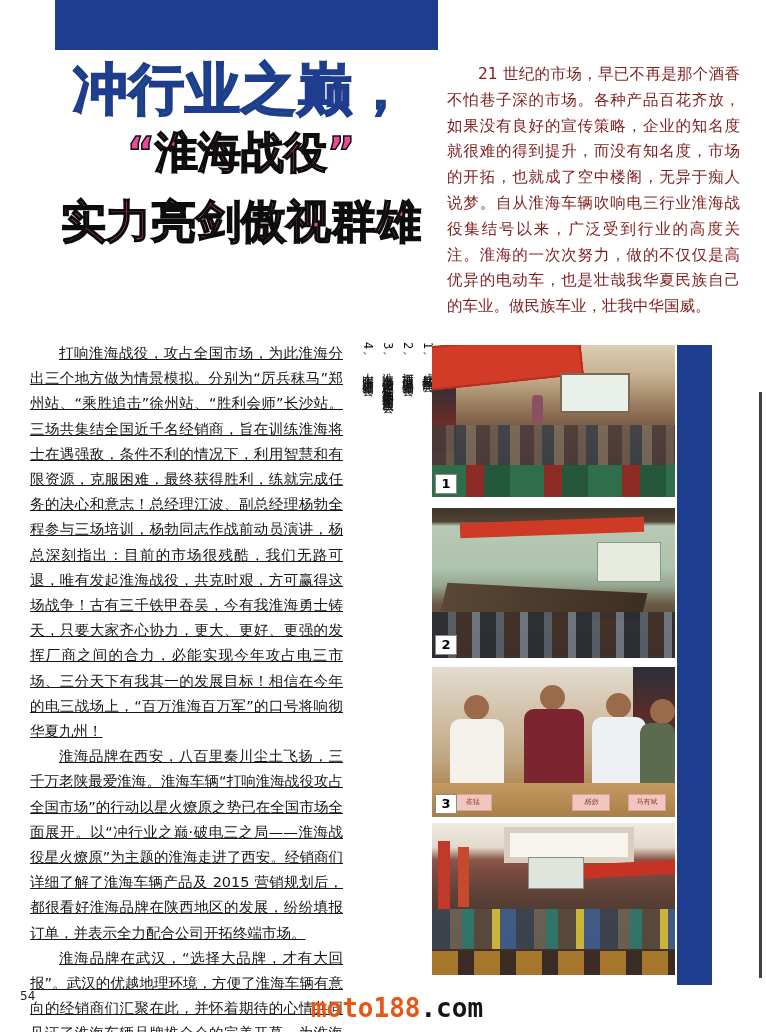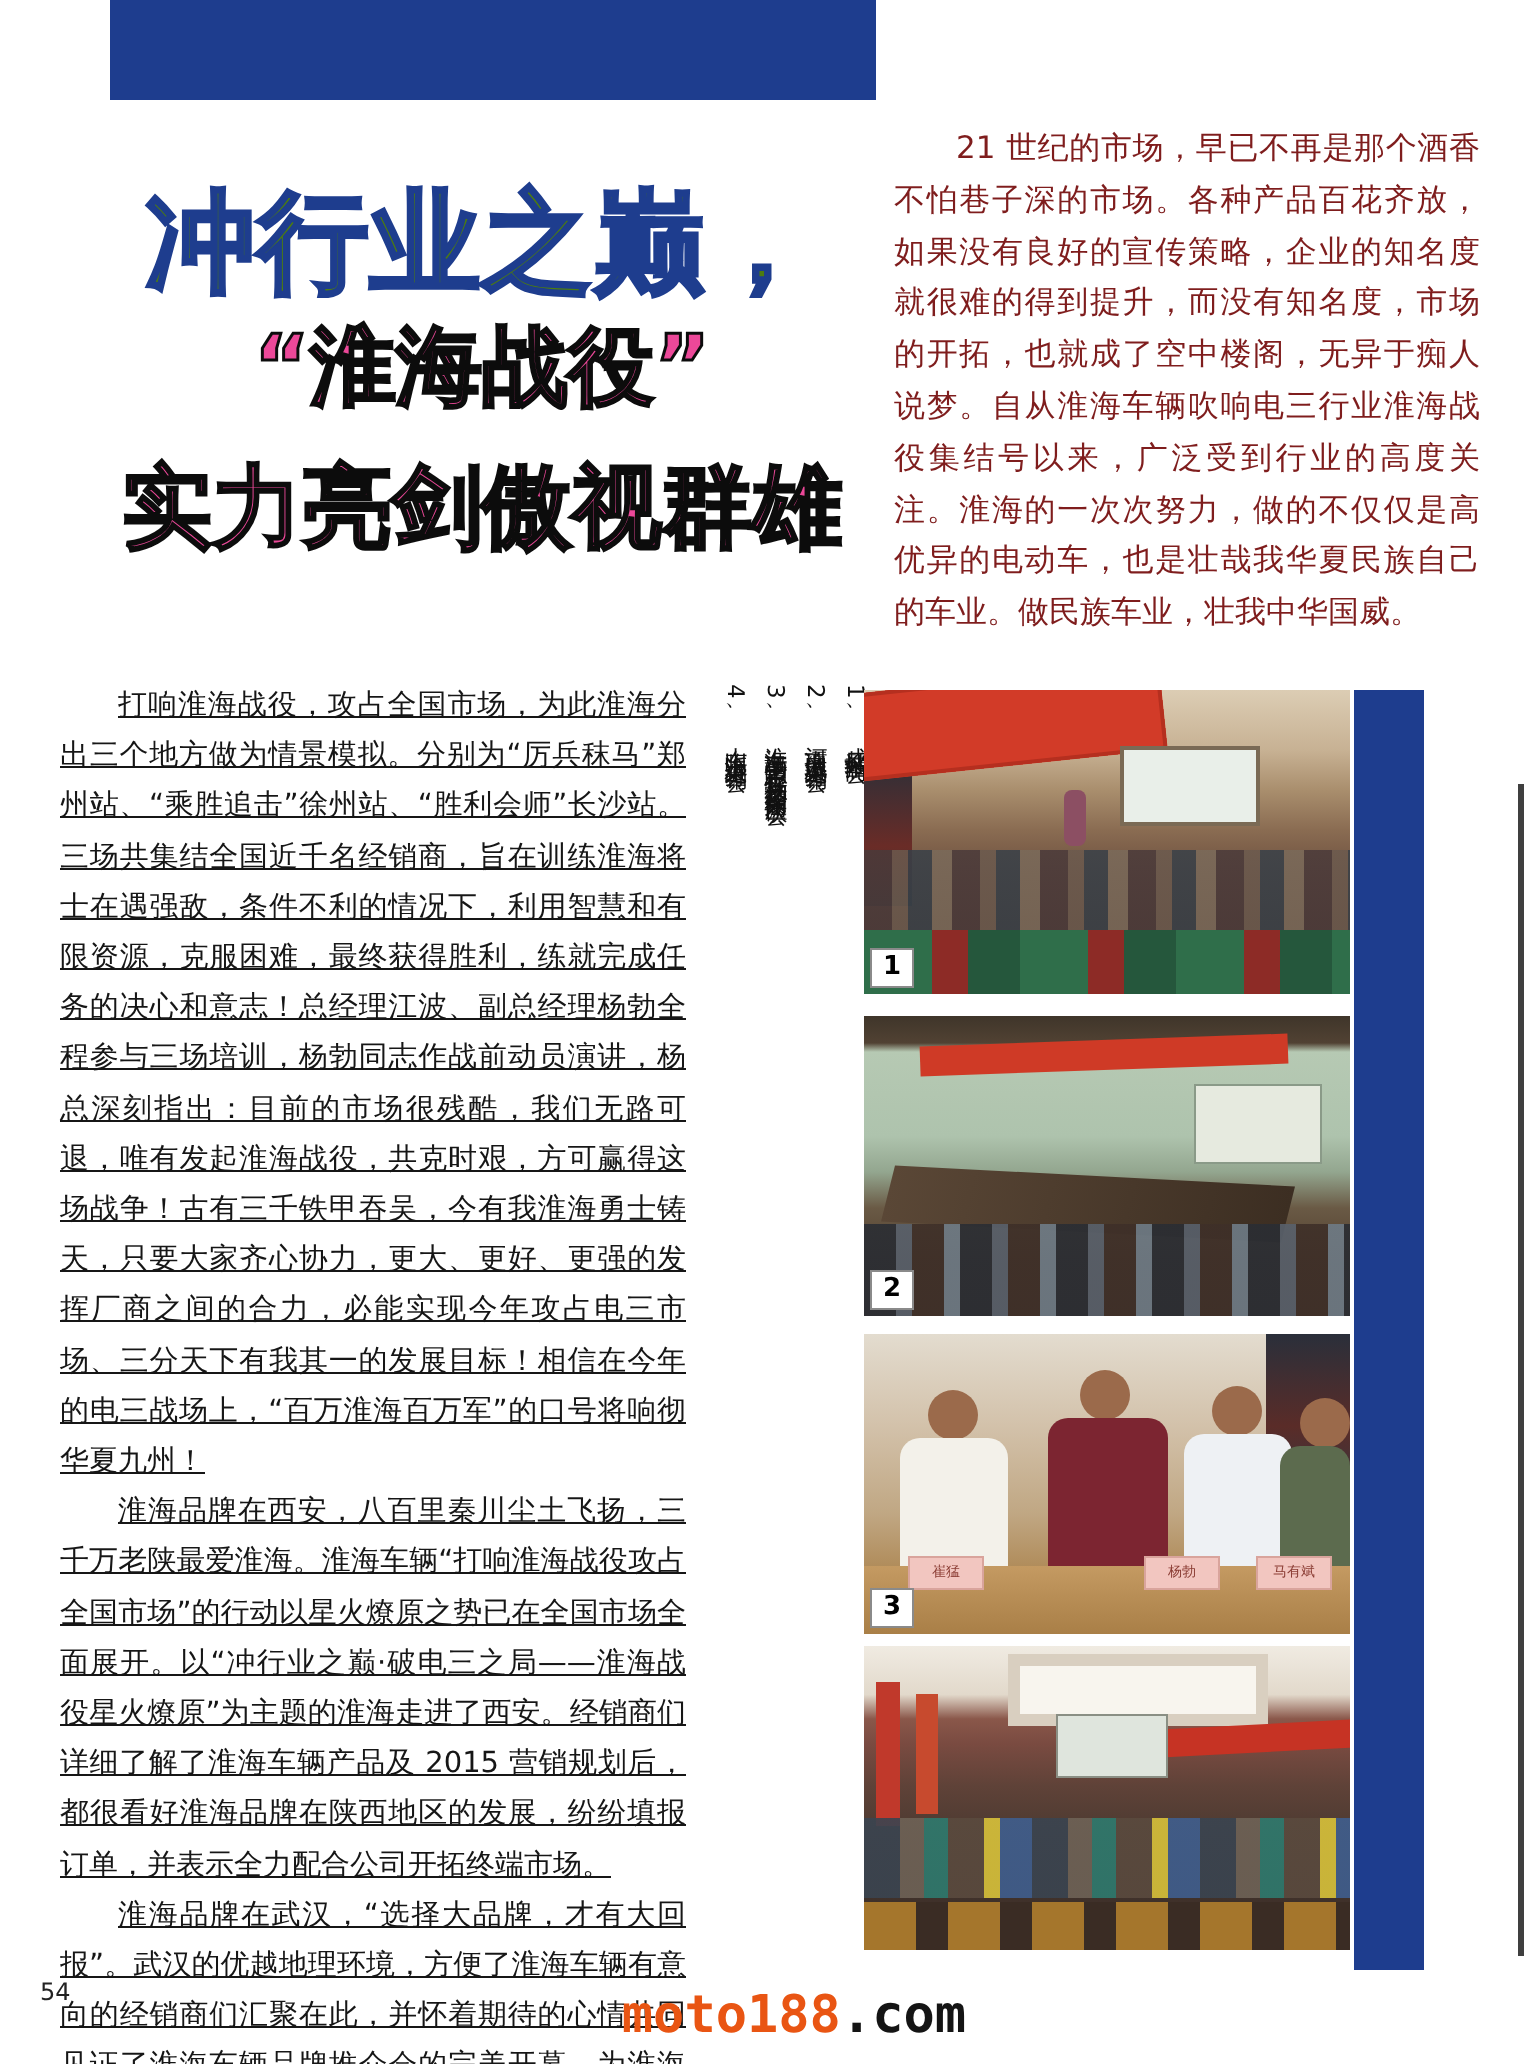--- a/index.html
+++ b/index.html
@@ -4,21 +4,21 @@
 <style>
   html,body{margin:0;padding:0;background:#ffffff;}
   .page{
     position:relative;width:766px;height:1032px;background:#ffffff;
     font-family:"DejaVu Sans","Liberation Sans",sans-serif;color:#1a1a1a;
     overflow:hidden;
   }
   
   .top-bar{position:absolute;left:55px;top:0;width:383px;height:50px;background:#1e3d8e;}
   .headline{position:absolute;left:34px;top:58px;width:414px;text-align:center;font-weight:900;}
-  .hl-blue{color:#4d7c0f;font-size:55px;line-height:62px;letter-spacing:1px;margin-top:32px;
+  .hl-blue{color:#0f766e;font-size:55px;line-height:62px;letter-spacing:1px;
            -webkit-text-stroke:2px #1e3d8e;}
   .hl-black{color:#ec4899;font-size:43px;line-height:52px;-webkit-text-stroke:1.5px #0c0c0c;margin-top:6px;}
   .hl-black2{font-size:45px;margin-top:18px;}
   
   .intro{position:absolute;left:447px;top:62px;width:293px;margin:0;
          font-size:15.5px;line-height:25.8px;text-align:justify;text-indent:2em;color:#7f1d1d;}
   
   .body-col{position:absolute;left:30px;top:341px;width:313px;
             font-size:14.5px;line-height:25.2px;text-align:justify;color:#161616;}
   .body-col p{margin:0;text-indent:2em;text-decoration:underline;}
@@ -55,21 +55,21 @@
   .p2-table{position:absolute;left:12px;top:80px;width:200px;height:28px;
             background:linear-gradient(90deg,#5a4736,#3c2e22);transform:skew(-14deg,3deg);}
   .p2-crowd{position:absolute;left:0;bottom:0;width:100%;height:46px;opacity:.9;
             background:repeating-linear-gradient(90deg,#2a2d33 0 16px,#58606b 16px 24px,#3e2f28 24px 40px,#6e7b86 40px 48px);}
   .person{position:absolute;border-radius:10px 10px 0 0;}
   .head{position:absolute;width:25px;height:25px;border-radius:50%;background:#9b6a4b;}
   .p3-poster{position:absolute;right:0;top:0;width:42px;height:84px;
              background:linear-gradient(180deg,#2a2f3a,#5a2c28 55%,#313845);}
   .p3-table{position:absolute;left:0;bottom:0;width:100%;height:34px;
             background:linear-gradient(180deg,#c49a62,#a97f47);}
-  .name-card{position:absolute;bottom:22px;width:36px;height:15px;background:#f2c6c0;border:1px solid #d9a49c;
+  .name-card{position:absolute;bottom:6px;width:36px;height:15px;background:#f2c6c0;border:1px solid #d9a49c;
              color:#8a3c33;font-size:7px;line-height:14px;text-align:center;overflow:hidden;}
   .p4-light{position:absolute;left:72px;top:4px;width:118px;height:24px;background:#f8f5ee;border:6px solid #d9cfc0;}
   .p4-bannerL1{position:absolute;left:6px;top:18px;width:12px;height:72px;background:#c0392b;}
   .p4-bannerL2{position:absolute;left:26px;top:24px;width:11px;height:60px;background:#c74a2e;}
   .p4-bannerR{position:absolute;right:-4px;top:40px;width:130px;height:14px;background:#c63324;transform:rotate(-3deg);}
   .p4-screen{position:absolute;left:96px;top:34px;width:54px;height:30px;background:#dfe5dd;border:1px solid #8a8f84;}
   .p4-crowd{position:absolute;left:0;top:86px;width:100%;height:40px;opacity:.9;
             background:repeating-linear-gradient(90deg,#3a4450 0 18px,#6e6256 18px 30px,#2e7a6e 30px 42px,#5a4a3e 42px 60px,#d8c23a 60px 68px,#3f5e8e 68px 84px);}
   .p4-chairs{position:absolute;left:0;bottom:0;width:100%;height:24px;
              background:repeating-linear-gradient(90deg,#a5762c 0 26px,#3a2c24 26px 42px);}
@@ -134,21 +134,21 @@
     <div class="head" style="left:32px;top:28px;"></div>
     <div class="person" style="left:18px;top:52px;width:54px;height:64px;background:#f3f1ea;"></div>
     <div class="head" style="left:108px;top:18px;"></div>
     <div class="person" style="left:92px;top:42px;width:60px;height:74px;background:#7c2531;"></div>
     <div class="head" style="left:174px;top:26px;"></div>
     <div class="person" style="left:160px;top:50px;width:54px;height:66px;background:#eef1f4;"></div>
     <div class="head" style="left:218px;top:32px;"></div>
     <div class="person" style="left:208px;top:56px;width:35px;height:60px;background:#5c6b4e;"></div>
     <div class="p3-table"></div>
     <span class="name-card" style="left:22px;">崔猛</span>
-    <span class="name-card" style="left:140px;">杨勃</span>
+    <span class="name-card" style="left:140px;font-style:italic;">杨勃</span>
     <span class="name-card" style="left:196px;">马有斌</span>
     <span class="badge">3</span>
   </div>
 
   <div class="photo photo4">
     <div class="p4-light"></div>
     <div class="p4-bannerL1"></div>
     <div class="p4-bannerL2"></div>
     <div class="p4-bannerR"></div>
     <div class="p4-screen"></div>

